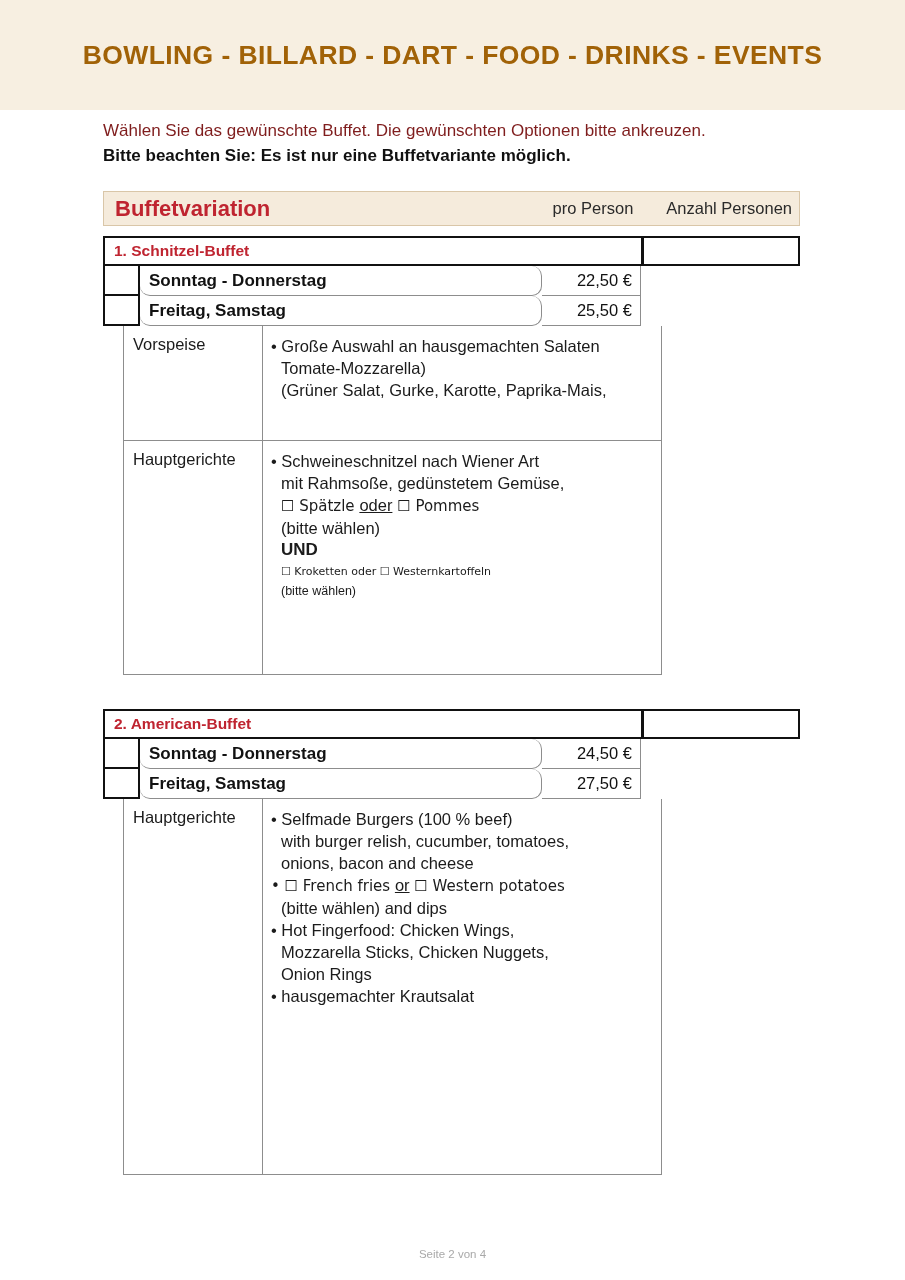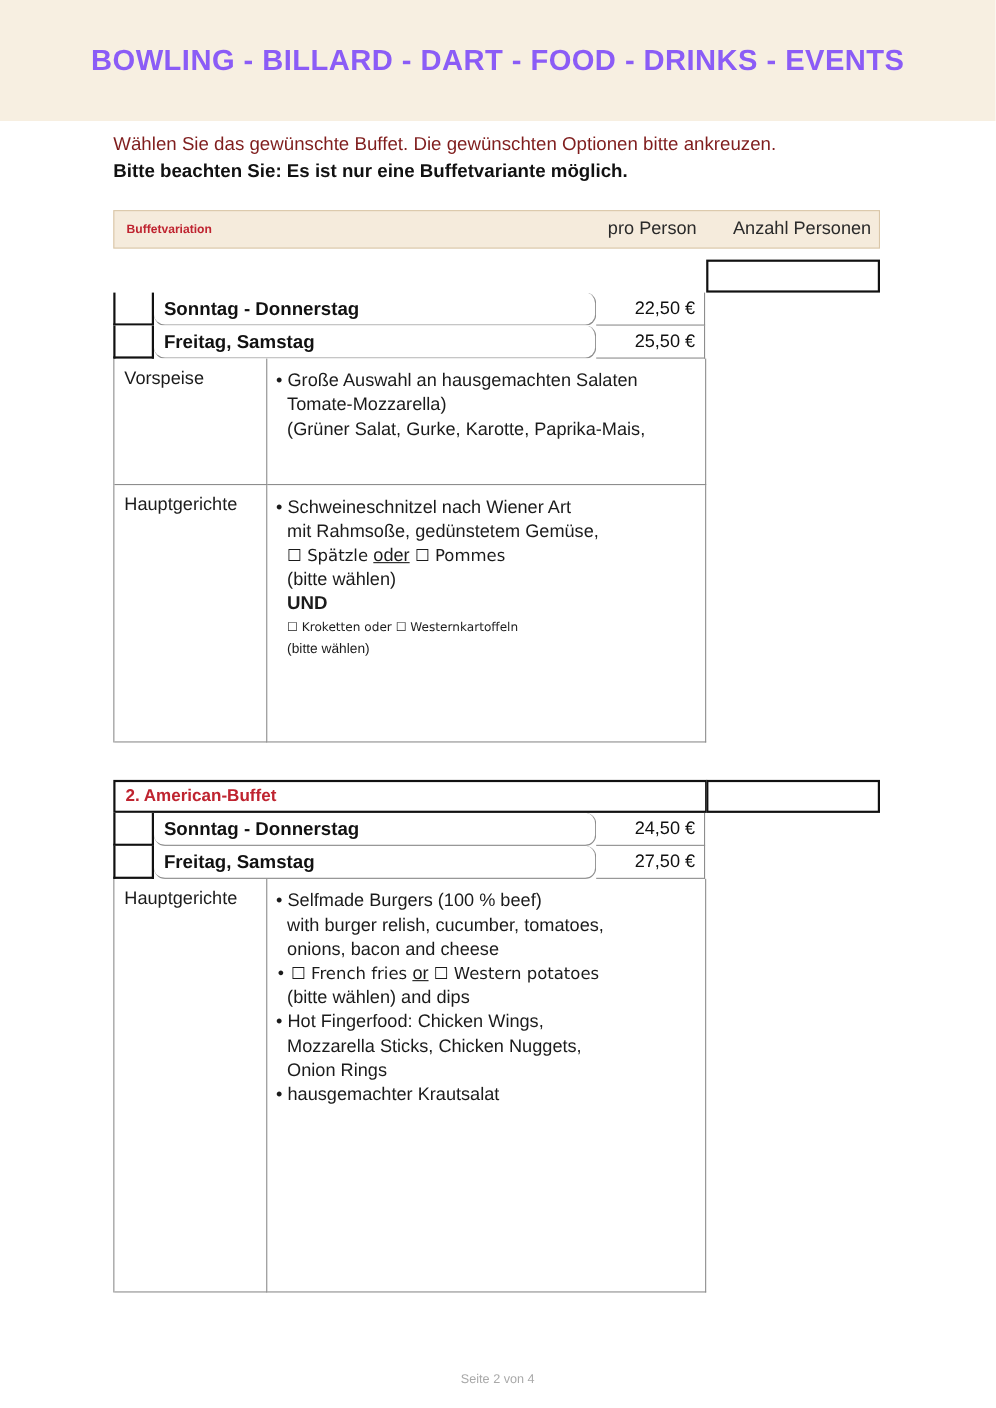--- a/index.html
+++ b/index.html
@@ -65,21 +65,21 @@
     width: 697px;
     height: 35px;
     background: #f5ebdc;
     border: 1px solid #d9c6a8;
     display: flex;
     align-items: center;
   }
   .col-head-title {
     color: #bf2430;
     font-weight: bold;
-    font-size: 11px;
+    font-size: 22px;
     margin-left: 11px;
     flex: 0 0 auto;
   }
   .col-head-spacer { flex: 1 1 auto; }
   .col-head-pp {
     font-size: 16.5px;
     color: #2a2a2a;
     margin-right: 33px;
     white-space: nowrap;
   }
@@ -152,20 +152,21 @@
     display: flex; align-items: center; justify-content: flex-end;
     font-size: 16.5px;
     padding-right: 8px;
     color: #111;
   }
 
   
   .content-row {
     display: flex;
     border-left: 1px solid #8d8d8d;
+    margin-left: 20px;
   }
   .cr-label {
     width: 139px;
     border-right: 1px solid #8d8d8d;
     border-bottom: 1px solid #8d8d8d;
     font-size: 16.5px;
     color: #1b1b1b;
     padding: 9px 0 0 9px;
   }
   .cr-body {
@@ -192,38 +193,41 @@
     width: 905px;
     text-align: center;
     font-size: 11.5px;
     color: #a9a9a9;
   }
 </style>
 </head>
 <body>
 
 <div class="banner" style="background: rgb(247, 239, 225);">
-  <div class="banner-title" style="color: #8b5cf6;">BOWLING - BILLARD - DART - FOOD - DRINKS - EVENTS</div>
+  <div class="banner-title" style="color: #a16207;">BOWLING - BILLARD - DART - FOOD - DRINKS - EVENTS</div>
 </div>
 
 <div class="intro">
   <div class="intro-line1">Wählen Sie das gewünschte Buffet. Die gewünschten Optionen bitte  ankreuzen.</div>
   <div class="intro-line2">Bitte beachten Sie: Es ist nur eine Buffetvariante möglich.</div>
 </div>
 
 <div class="col-head" style="background: rgb(245, 235, 220); border-color: rgb(217, 198, 168);">
   <span class="col-head-title">Buffetvariation</span>
   <span class="col-head-spacer"></span>
   <span class="col-head-pp">pro Person</span>
   <span class="col-head-ap">Anzahl Personen</span>
 </div>
 
 <div class="buffet" style="top:236px;">
 
   <div class="buffet-titlerow">
+    <div class="buffet-titlebox">
+      <span class="buffet-title">1. Schnitzel-Buffet</span>
+    </div>
     <div class="buffet-anzahlbox"></div>
   </div>
 
   <div class="price-row first">
     <div class="pr-check"></div>
     <div class="pr-name">Sonntag - Donnerstag</div>
     <div class="pr-price">22,50 €</div>
   </div>
 
   <div class="price-row">

